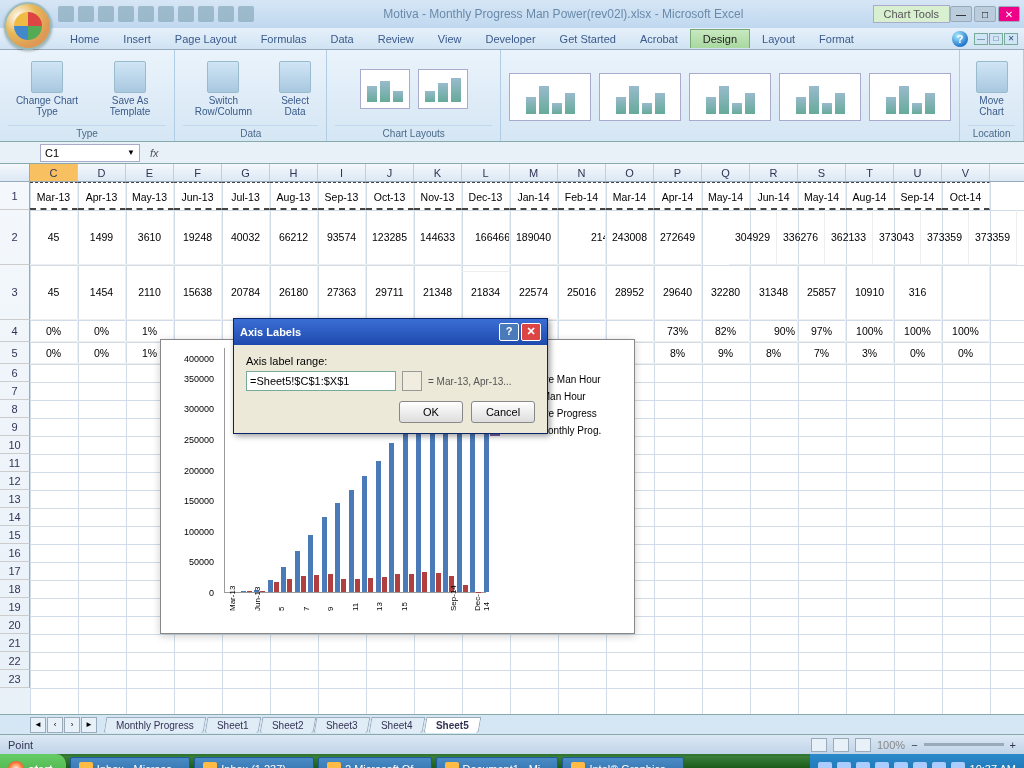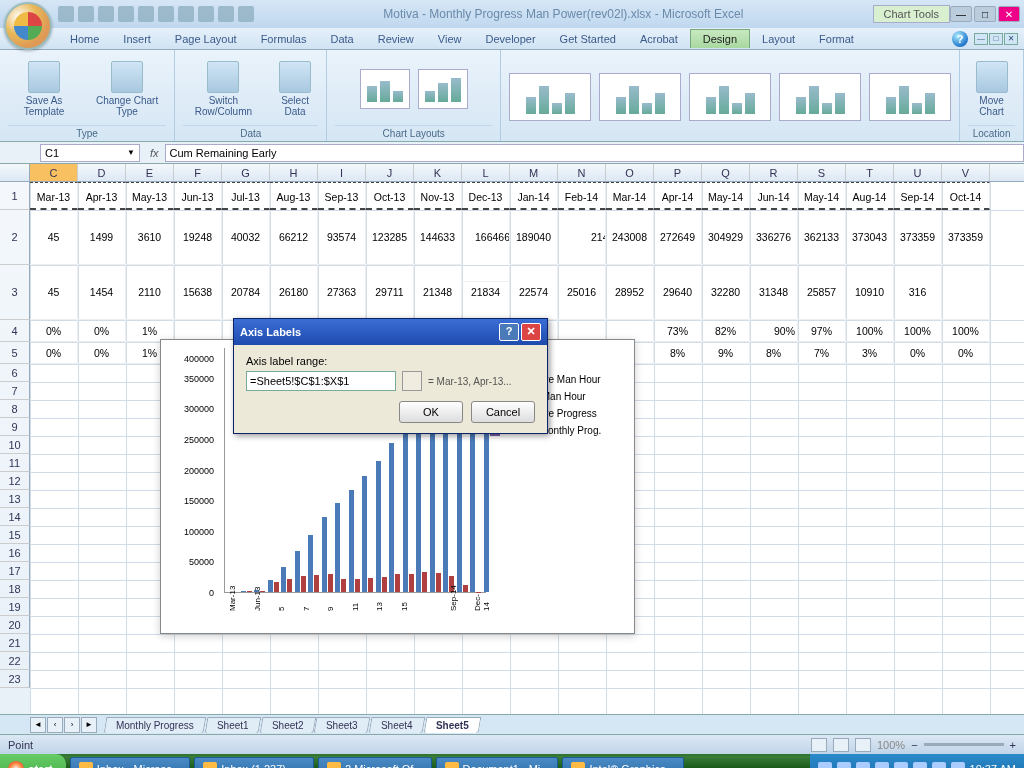--- a/index.html
+++ b/index.html
@@ -136,25 +136,25 @@
     <span>□</span>
     <span>✕</span>
   </div>
 </div>
 
 <div class="ribbon">
   <div class="ribbon-group">
     <div class="ribbon-icons">
       <div class="ribbon-btn">
           <div class="big-icon"></div>
-          <span>Save As Template</span>
+          <span>Change Chart Type</span>
         </div>
       <div class="ribbon-btn">
           <div class="big-icon"></div>
-          <span>Change Chart Type</span>
+          <span>Save As Template</span>
         </div>
     </div>
     <div class="ribbon-group-label">Type</div>
   </div>
   <div class="ribbon-group">
     <div class="ribbon-icons">
       <div class="ribbon-btn">
           <div class="big-icon"></div>
           <span>Switch Row/Column</span>
         </div>
@@ -224,21 +224,20 @@
     <div class="ribbon-group-label">Location</div>
   </div>
 </div>
 
 <div class="formulabar">
   <div class="namebox">
       <span>C1</span>
       <span style="margin-left:auto;font-size:8px">▼</span>
     </div>
   <span class="fx">fx</span>
-  <div class="formula-input">Cum Remaining Early</div>
 </div>
 
 <div class="sheet-area">
   <div class="col-headers">
     <div class="rowhead-corner"></div>
     <div id="colheaders" style="display: flex;">
         <div class="colh sel">C</div>
         <div class="colh">D</div>
         <div class="colh">E</div>
         <div class="colh">F</div>
@@ -358,26 +357,26 @@
         <div class="data-row " style="top: 28px;">
           <div class="cell" style="height: 55px; line-height: 49px;">45</div>
           <div class="cell" style="height: 55px; line-height: 49px;">1499</div>
           <div class="cell" style="height: 55px; line-height: 49px;">3610</div>
           <div class="cell" style="height: 55px; line-height: 49px;">19248</div>
           <div class="cell" style="height: 55px; line-height: 49px;">40032</div>
           <div class="cell" style="height: 55px; line-height: 49px;">66212</div>
           <div class="cell" style="height: 55px; line-height: 49px;">93574</div>
           <div class="cell" style="height: 55px; line-height: 49px;">123285</div>
           <div class="cell" style="height: 55px; line-height: 49px;">144633</div>
-          <div class="cell" style="height: 72px; line-height: 49px; padding-left: 13px;">166466</div>
+          <div class="cell" style="height: 62px; line-height: 49px; padding-left: 13px;">166466</div>
           <div class="cell" style="height: 55px; line-height: 49px;">189040</div>
           <div class="cell" style="height: 55px; line-height: 49px; padding-left: 33px;">214056</div>
           <div class="cell" style="height: 55px; line-height: 49px;">243008</div>
           <div class="cell" style="height: 55px; line-height: 49px;">272649</div>
-          <div class="cell" style="height: 55px; line-height: 49px;">304929</div>
+          <div class="cell" style="height: 55px; line-height: 49px; margin-left: 27px;">304929</div>
           <div class="cell" style="height: 55px; line-height: 49px;">336276</div>
           <div class="cell" style="height: 55px; line-height: 49px;">362133</div>
           <div class="cell" style="height: 55px; line-height: 49px;">373043</div>
           <div class="cell" style="height: 55px; line-height: 49px;">373359</div>
           <div class="cell" style="height: 55px; line-height: 49px;">373359</div>
         </div>
         <div class="data-row " style="top: 83px;">
           <div class="cell" style="height: 55px; line-height: 49px;">45</div>
           <div class="cell" style="height: 55px; line-height: 49px;">1454</div>
           <div class="cell" style="height: 55px; line-height: 49px;">2110</div>

